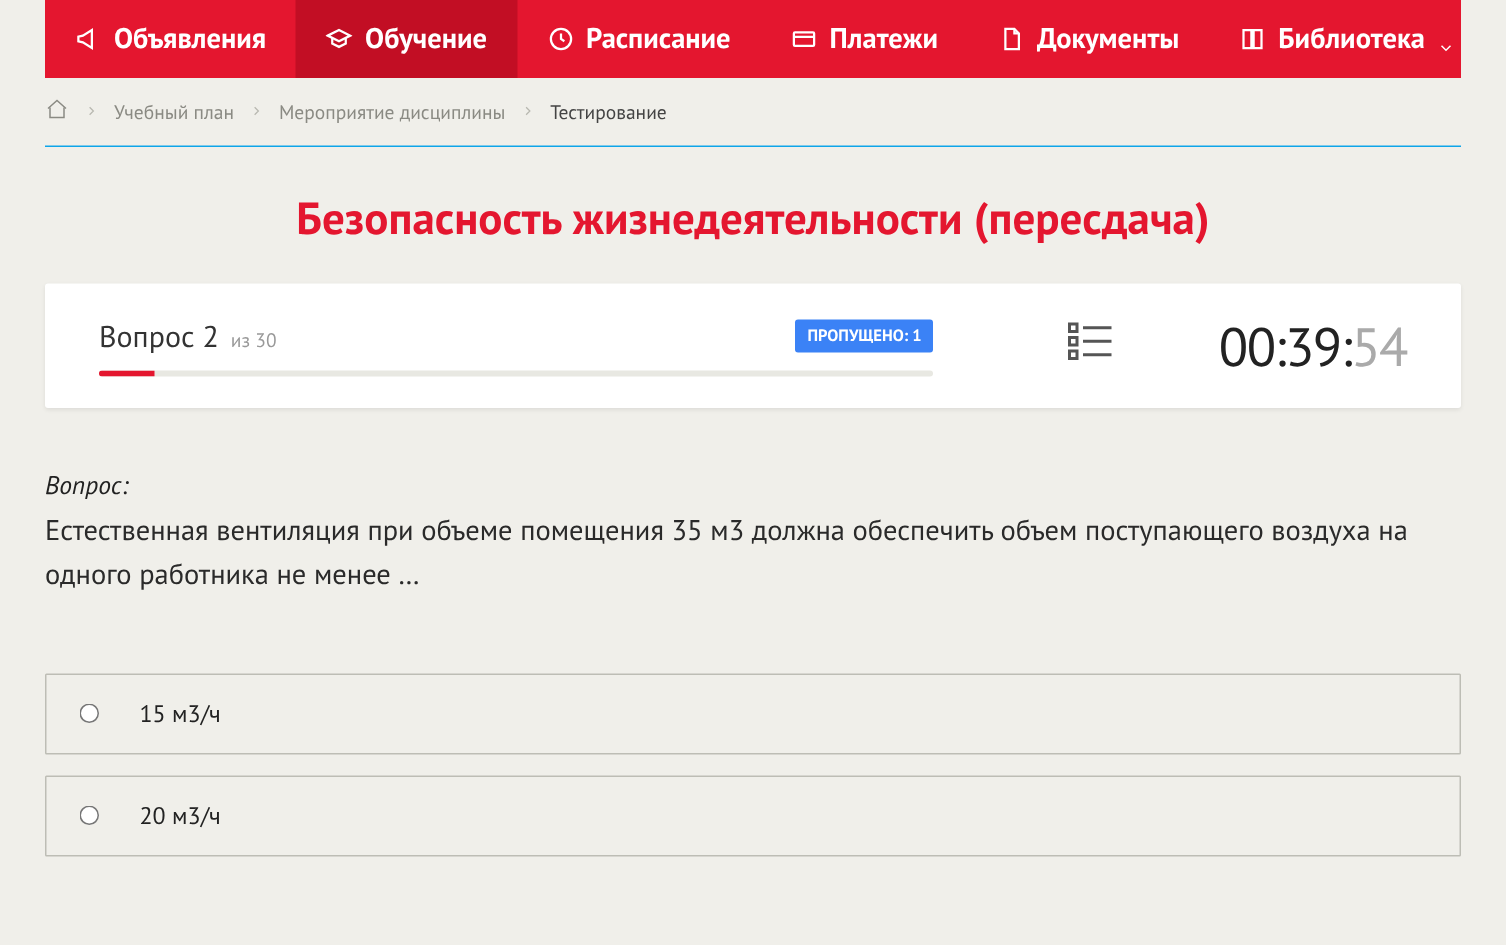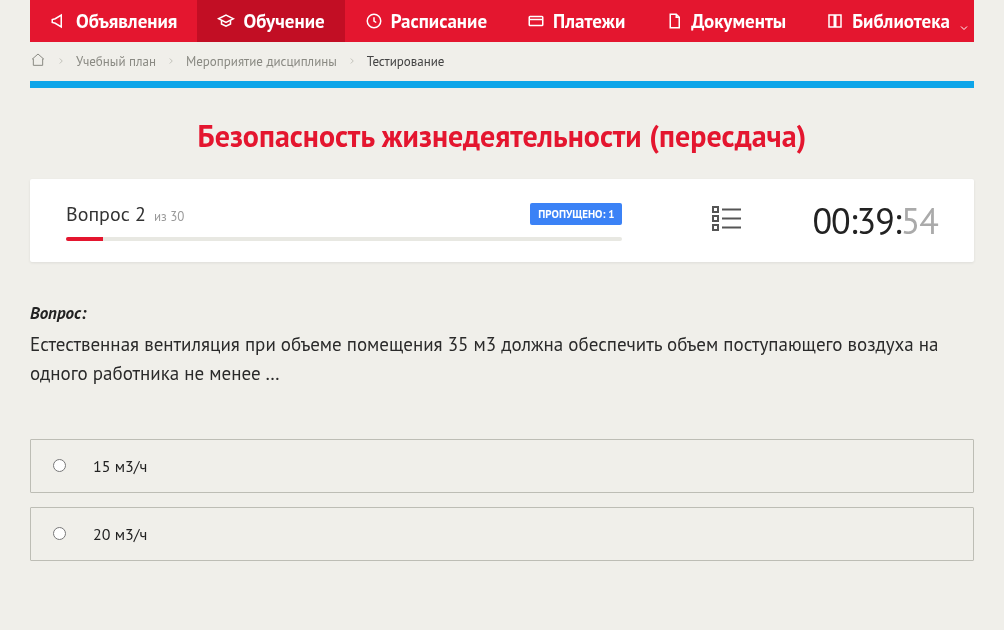--- a/index.html
+++ b/index.html
@@ -19,21 +19,21 @@
   }
   .inner {
     width: 100%;
     padding: 0 0 40px 0;
   }
   
   .nav {
     margin: 0 30px;
     background: #e4162f;
     display: flex;
-    height: 42px;
+    height: 52px;
     border-radius: 0;
   }
   .nav-item {
     display: flex;
     align-items: center;
     gap: 8px;
     padding: 0 20px;
     color: #fff;
     font-size: 19px;
     font-weight: 700;
@@ -57,21 +57,21 @@
 
   
   .crumbs {
     margin: 0 30px;
     height: 46px;
     display: flex;
     align-items: center;
     gap: 10px;
     color: #8a8a83;
     font-size: 13px;
-    border-bottom: 7px solid #0ea5e9;
+    border-bottom: 1px solid #0ea5e9;
   }
   .crumbs a { color: #8a8a83; text-decoration: none; cursor: pointer; }
   .crumb-sep svg { width: 10px; height: 10px; stroke: #b8b8b0; fill: none; stroke-width: 2; }
   .home-icon svg { width: 16px; height: 16px; stroke: #8a8a83; fill: none; stroke-width: 1.5; }
 
   
   .page-title {
     text-align: center;
     color: #e4162f;
     font-size: 30px;
@@ -119,21 +119,21 @@
     font-size: 36px;
     font-weight: 400;
     color: #222;
     font-variant-numeric: tabular-nums;
     letter-spacing: -1px;
   }
   .timer .sec { color: #aaa; font-weight: 300; }
 
   
   .qbody { margin: 40px 30px 0; }
-  .qlabel { font-weight: 700; font-style: italic; font-size: 17px; margin-bottom: 6px; }
+  .qlabel { font-weight: 400; font-style: italic; font-size: 17px; margin-bottom: 6px; }
   .qtext { font-size: 19px; line-height: 1.55; color: #2a2a2a; }
   .atype-row { margin-top: 48px; font-size: 17px; }
   .atype-row .lbl { font-weight: 700; font-style: italic; }
 
   
   .answers { margin: 50px 30px 0; display: flex; flex-direction: column; gap: 14px; }
   .answer {
     border: 1px solid #bdbdb5;
     background: #fff0;
     padding: 16px 22px;

